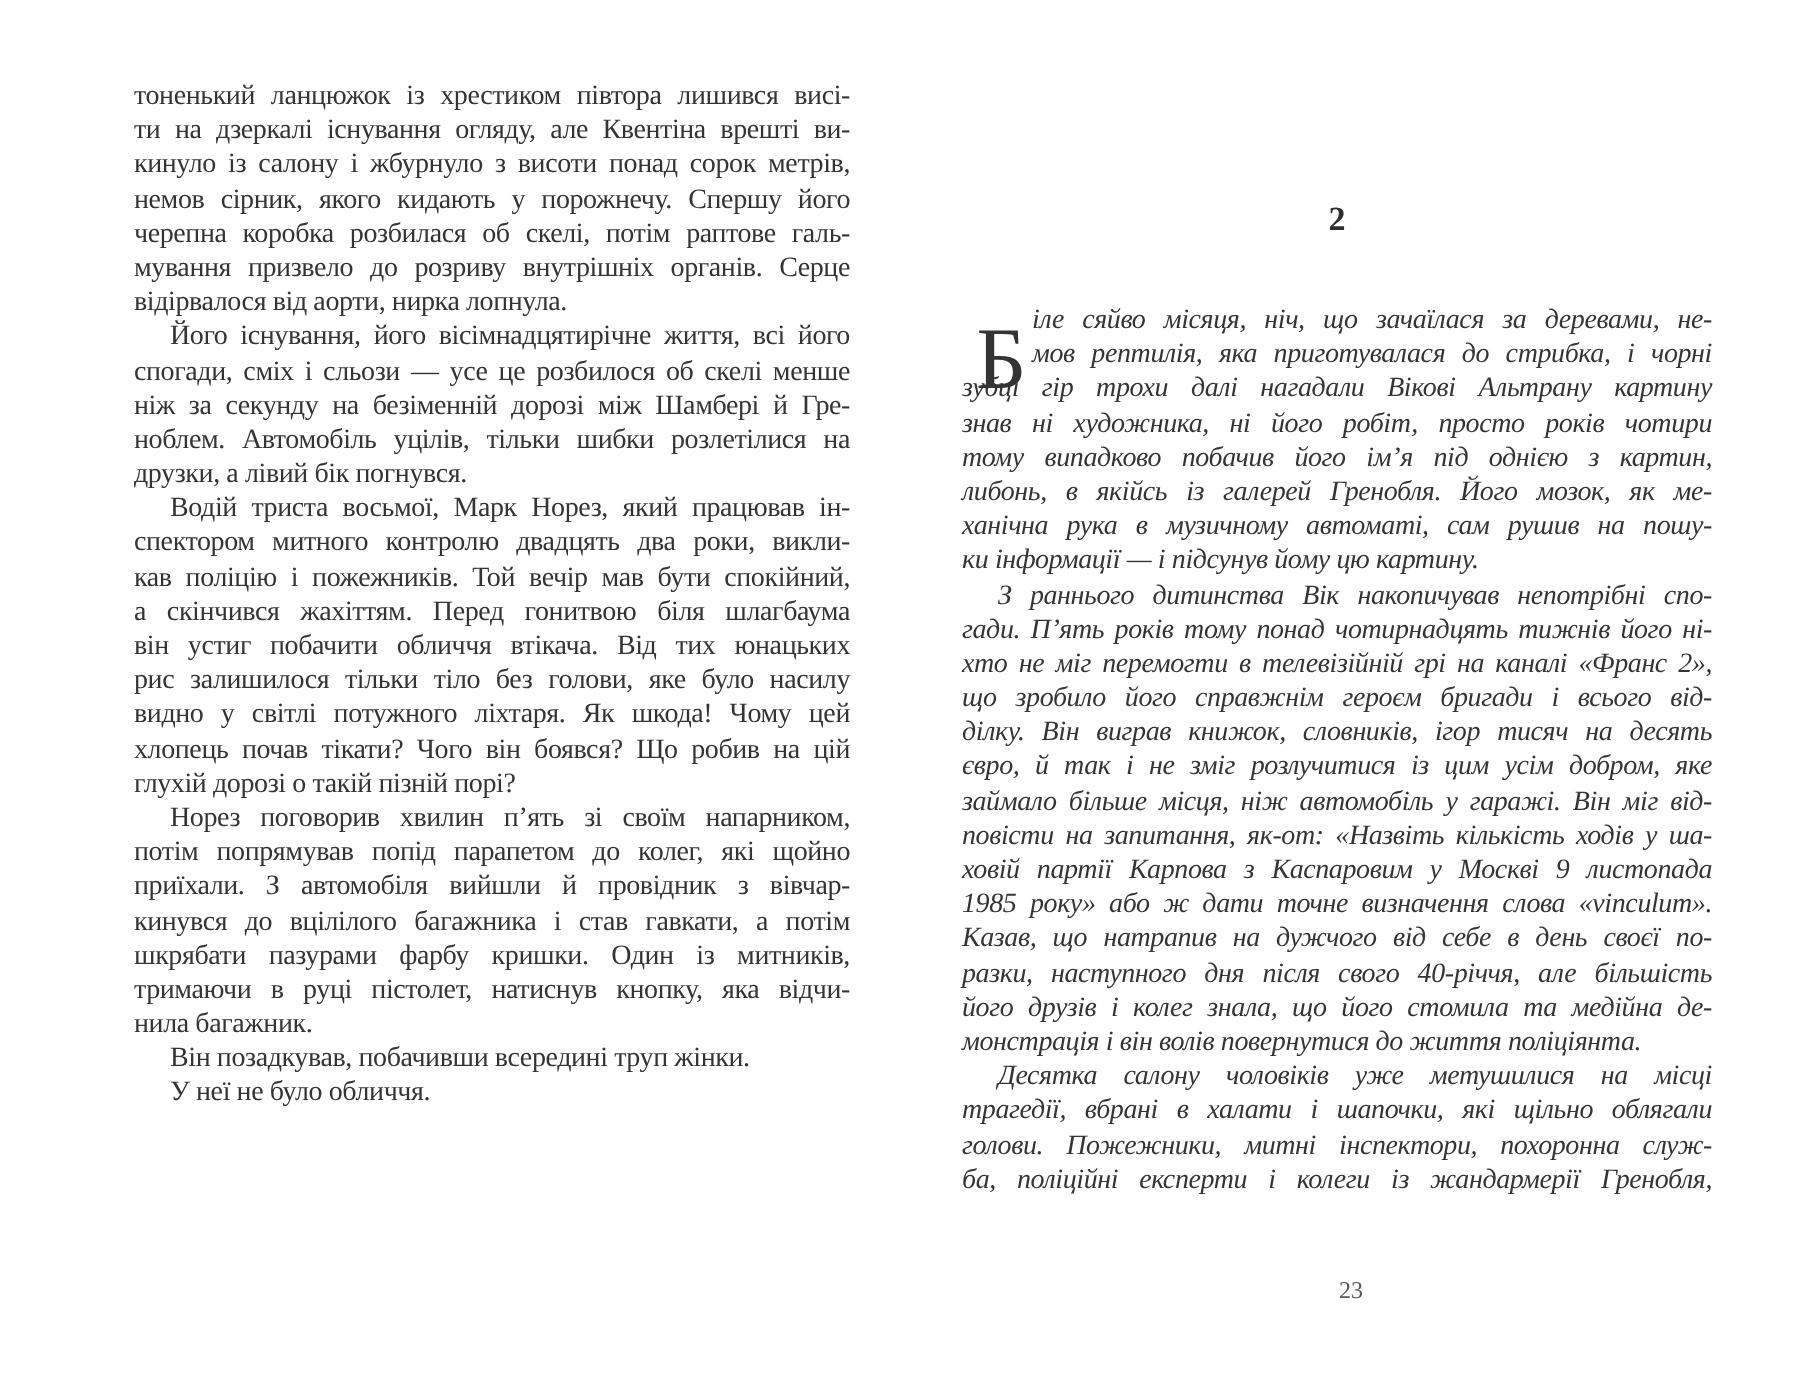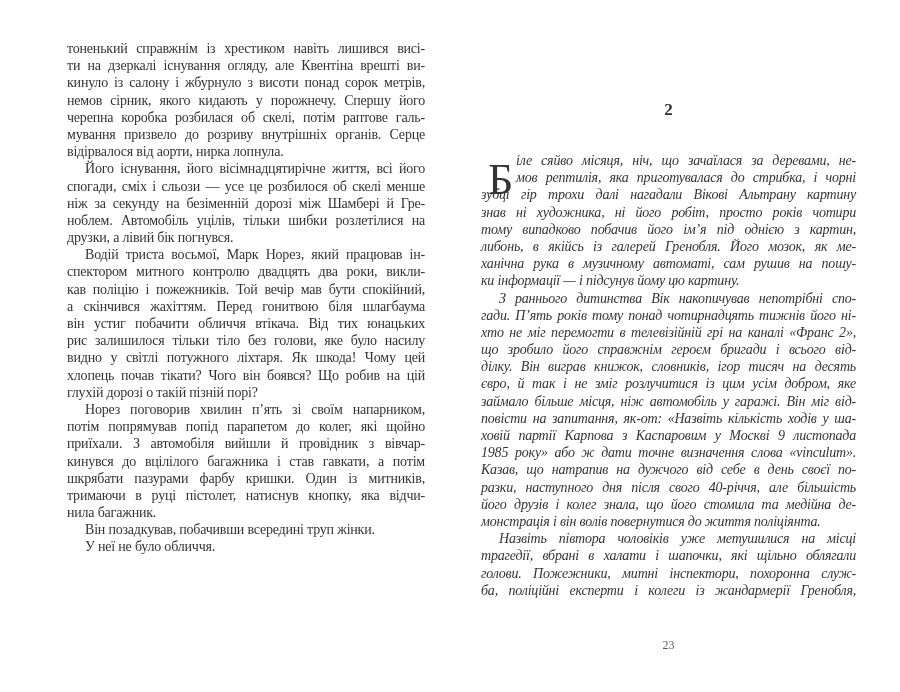--- a/index.html
+++ b/index.html
@@ -71,36 +71,36 @@
     position: absolute;
     left: 7px;
     top: 163px;
     font-size: 44px;
     line-height: 34px;
     color: #343434;
   }
   .pagenum {
     position: absolute;
     top: 637px;
-    left: 0;
+    left: 7px;
     width: 100%;
     text-align: center;
     font-size: 12px;
     line-height: 16px;
     color: #585858;
   }
 </style>
 </head>
 <body>
 
 <div class="spread">
 
   <section class="page page-left">
     <div class="textblock">
-        <div class="line">тоненький справжнім із хрестиком навіть лишився висі-</div>
+        <div class="line">тоненький ланцюжок із хрестиком півтора лишився висі-</div>
         <div class="line">ти на дзеркалі існування огляду, але Квентіна врешті ви-</div>
         <div class="line">кинуло із салону і жбурнуло з висоти понад сорок метрів,</div>
         <div class="line">немов сірник, якого кидають у порожнечу. Спершу його</div>
         <div class="line">черепна коробка розбилася об скелі, потім раптове галь-</div>
         <div class="line">мування призвело до розриву внутрішніх органів. Серце</div>
         <div class="line last">відірвалося від аорти, нирка лопнула.</div>
         <div class="line indent">Його існування, його вісімнадцятирічне життя, всі його</div>
         <div class="line">спогади, сміх і сльози — усе це розбилося об скелі менше</div>
         <div class="line">ніж за секунду на безіменній дорозі між Шамбері й Гре-</div>
         <div class="line">ноблем. Автомобіль уцілів, тільки шибки розлетілися на</div>
@@ -145,21 +145,21 @@
         <div class="line">ділку. Він виграв книжок, словників, ігор тисяч на десять</div>
         <div class="line">євро, й так і не зміг розлучитися із цим усім добром, яке</div>
         <div class="line">займало більше місця, ніж автомобіль у гаражі. Він міг від-</div>
         <div class="line">повісти на запитання, як-от: «Назвіть кількість ходів у ша-</div>
         <div class="line">ховій партії Карпова з Каспаровим у Москві 9 листопада</div>
         <div class="line">1985 року» або ж дати точне визначення слова «vinculum».</div>
         <div class="line">Казав, що натрапив на дужчого від себе в день своєї по-</div>
         <div class="line">разки, наступного дня після свого 40-річчя, але більшість</div>
         <div class="line">його друзів і колег знала, що його стомила та медійна де-</div>
         <div class="line last">монстрація і він волів повернутися до життя поліціянта.</div>
-        <div class="line indent">Назвіть півтора чоловіків уже метушилися на місці</div>
+        <div class="line indent">Десятка салону чоловіків уже метушилися на місці</div>
         <div class="line">трагедії, вбрані в халати і шапочки, які щільно облягали</div>
         <div class="line">голови. Пожежники, митні інспектори, похоронна служ-</div>
         <div class="line">ба, поліційні експерти і колеги із жандармерії Гренобля,</div>
       </div>
     <div class="pagenum">23</div>
   </section>
 
 </div>
 
 </body></html>

